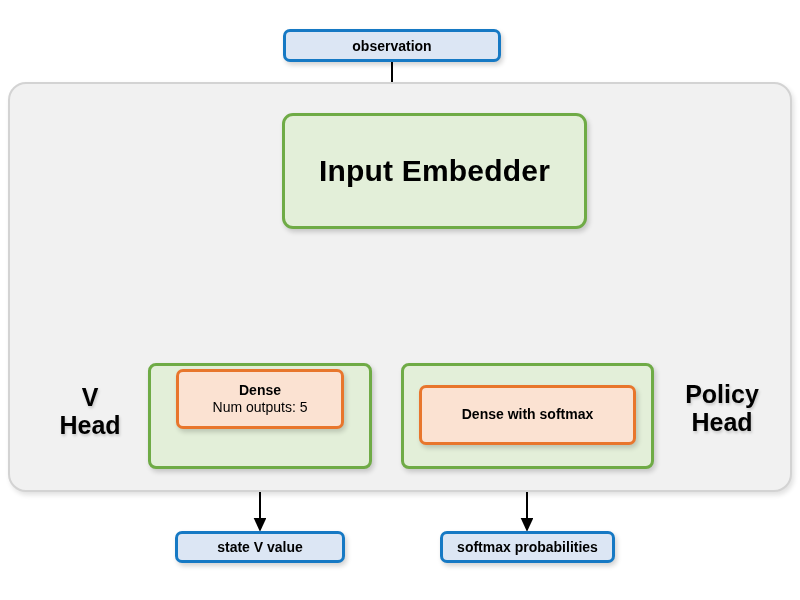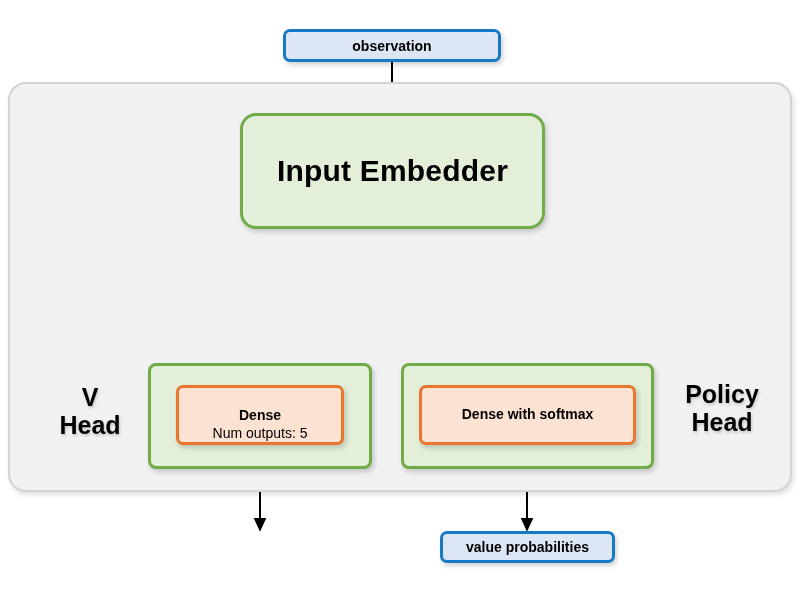--- a/index.html
+++ b/index.html
@@ -51,22 +51,23 @@
     border: 3px solid #1679c4;
     border-radius: 7px;
     font-size: 14px;
     font-weight: bold;
     box-shadow: 2px 3px 5px rgba(0,0,0,0.18);
   }
 
   .green-box {
     background: #e3efd9;
     border: 3px solid #6fab46;
-    border-radius: 16px;
+    border-radius: 11px;
     box-shadow: 2px 3px 5px rgba(0,0,0,0.18);
+    margin-left: 42px;
   }
 
   .head-group {
     background: #e3efd9;
     border: 3px solid #6fab46;
     border-radius: 8px;
     box-shadow: 2px 3px 5px rgba(0,0,0,0.18);
   }
 
   .orange-box {
@@ -146,39 +147,42 @@
 
   <div class="agent-container"></div>
 
   <div class="node green-box" style="left:240px; top:113px; width:305px; height:116px;">
     <span class="big-label">Input Embedder</span>
   </div>
 
 
   <div class="node head-group" style="left:148px; top:363px; width:224px; height:106px;"></div>
 
-  <div class="node orange-box" style="left:176px; top:385px; width:168px; height:60px;justify-content:flex-end;">
+  <div class="node orange-box" style="left:176px; top:369px; width:168px; height:60px;">
     <span class="dense-title">Dense</span>
     <span class="dense-sub">Num outputs: 5</span>
   </div>
 
   <div class="head-label" style="left:42px; top:383px; width:96px;">
     <div>V</div>
     <div>Head</div>
   </div>
 
   <div class="node head-group" style="left:401px; top:363px; width:253px; height:106px;"></div>
 
   <div class="node orange-box" style="left:419px; top:385px; width:217px; height:60px;">
     <span class="dense-title">Dense with softmax</span>
   </div>
 
   <div class="head-label" style="left:663px; top:380px; width:118px;">
     <div>Policy</div>
     <div>Head</div>
   </div>
 
+  <div class="node io-box" style="left:175px; top:531px; width:170px; height:32px;">
+    <span>state V value</span>
+  </div>
 
   <div class="node io-box" style="left:440px; top:531px; width:175px; height:32px;">
-    <span>value probabilities</span>
+    <span>softmax probabilities</span>
   </div>
 
 </div>
 
 </body></html>

